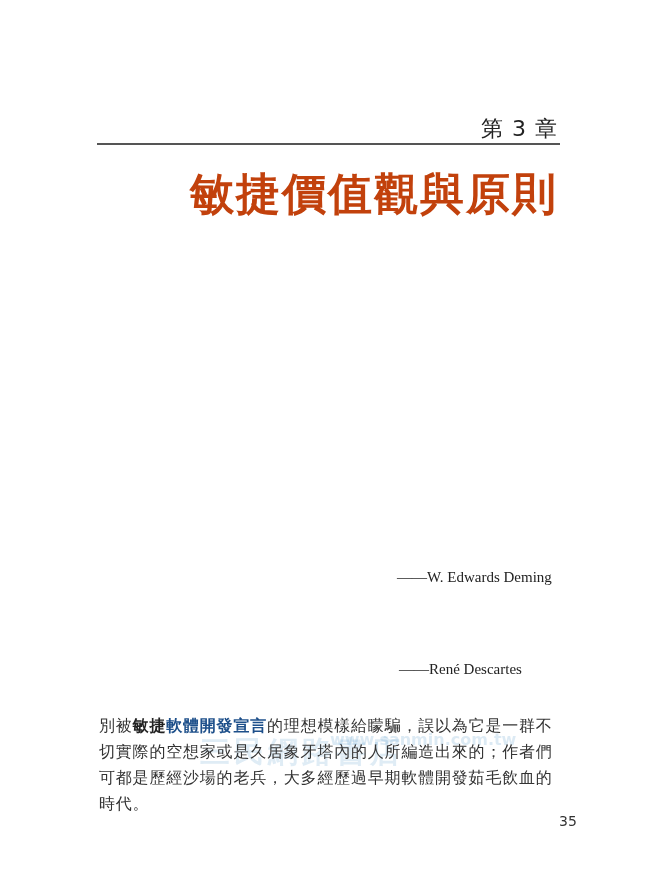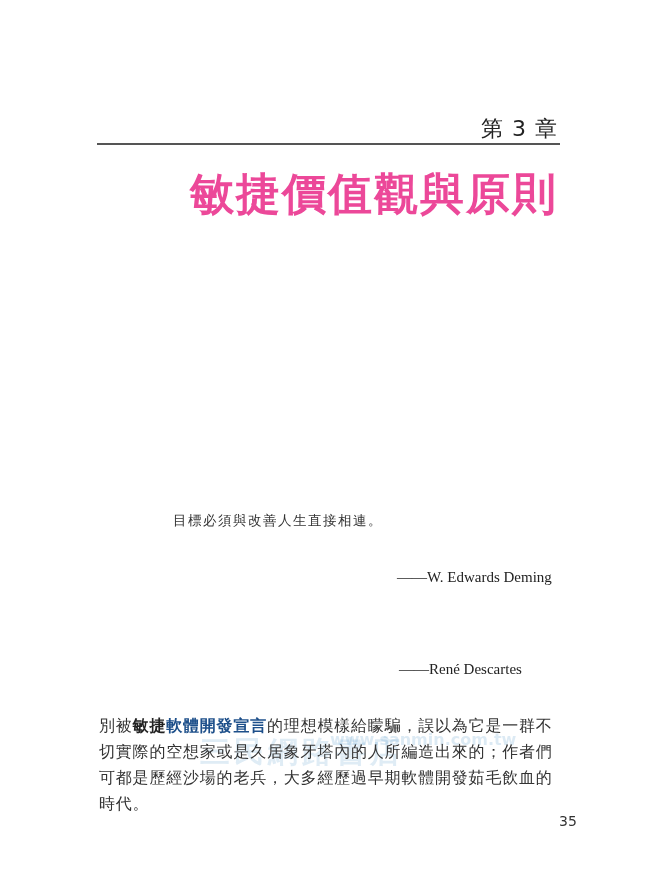--- a/index.html
+++ b/index.html
@@ -1,38 +1,37 @@
 <!DOCTYPE html>
 <html><head>
   <meta charset="utf-8">
   <style>
     html, body { margin: 0; padding: 0; background: #ffffff; }
     body { width: 650px; height: 871px; position: relative; overflow: hidden; font-family: "DejaVu Sans", sans-serif; color: #1a1a1a; }
     .chapter-label { position: absolute; right: 92px; top: 114px; font-size: 22px; color: #222; letter-spacing: 1px; font-family: "DejaVu Sans", sans-serif; }
     .rule { position: absolute; left: 97px; top: 143px; width: 463px; height: 2px; background: #555; }
-    .title { position: absolute; right: 92px; top: 165px; font-size: 44px; font-weight: bold; color: #ec4899; letter-spacing: 2px; font-family: "DejaVu Sans", sans-serif; }
+    .title { position: absolute; right: 92px; top: 165px; font-size: 44px; font-weight: bold; color: #c2410c; letter-spacing: 2px; font-family: "DejaVu Sans", sans-serif; }
     .quote { position: absolute; left: 173px; width: 320px; font-family: "DejaVu Serif", serif; font-size: 13.5px; color: #333; }
     .quote p { margin: 0; line-height: 26px; letter-spacing: 1.5px; }
     .attr { position: absolute; font-family: "Liberation Serif", serif; font-size: 15px; color: #222; margin-left: 32px; }
     .body-text { position: absolute; left: 99px; top: 697px; width: 465px; font-size: 16px; line-height: 26px; color: #333; letter-spacing: 0.8px; font-family: "DejaVu Sans", sans-serif; margin-top: 16px; }
     .body-text .hl { font-weight: bold; color: #222; }
     .body-text .hl2 { color: #1d4f8a; font-weight: bold; }
     .watermark { position: absolute; left: 200px; top: 710px; font-size: 30px; color: rgba(80,150,200,0.18); font-weight: bold; letter-spacing: 4px; pointer-events: none; margin-top: 22px; }
     .watermark-url { position: absolute; left: 330px; top: 730px; font-size: 16px; color: rgba(80,150,200,0.2); font-weight: bold; pointer-events: none; }
     .page-num { position: absolute; left: 559px; top: 813px; font-size: 14px; color: #333; font-family: "DejaVu Sans", sans-serif; }
   </style>
 </head>
 <body>
 
 <div class="chapter-label">第 3 章</div>
 <div class="rule"></div>
 <div class="title">敏捷價值觀與原則</div>
 
 <div class="quote" style="top:507px;">
-  <p>目標必須與改善人生直接相連。</p>
 </div>
 <div class="attr" style="left:365px; top:569px;">——W. Edwards Deming</div>
 
 <div class="quote" style="top:599px;">
 </div>
 <div class="attr" style="left:367px; top:661px;">——René Descartes</div>
 
 <div class="watermark">三民網路書店</div>
 <div class="watermark-url">www.sanmin.com.tw</div>
 

